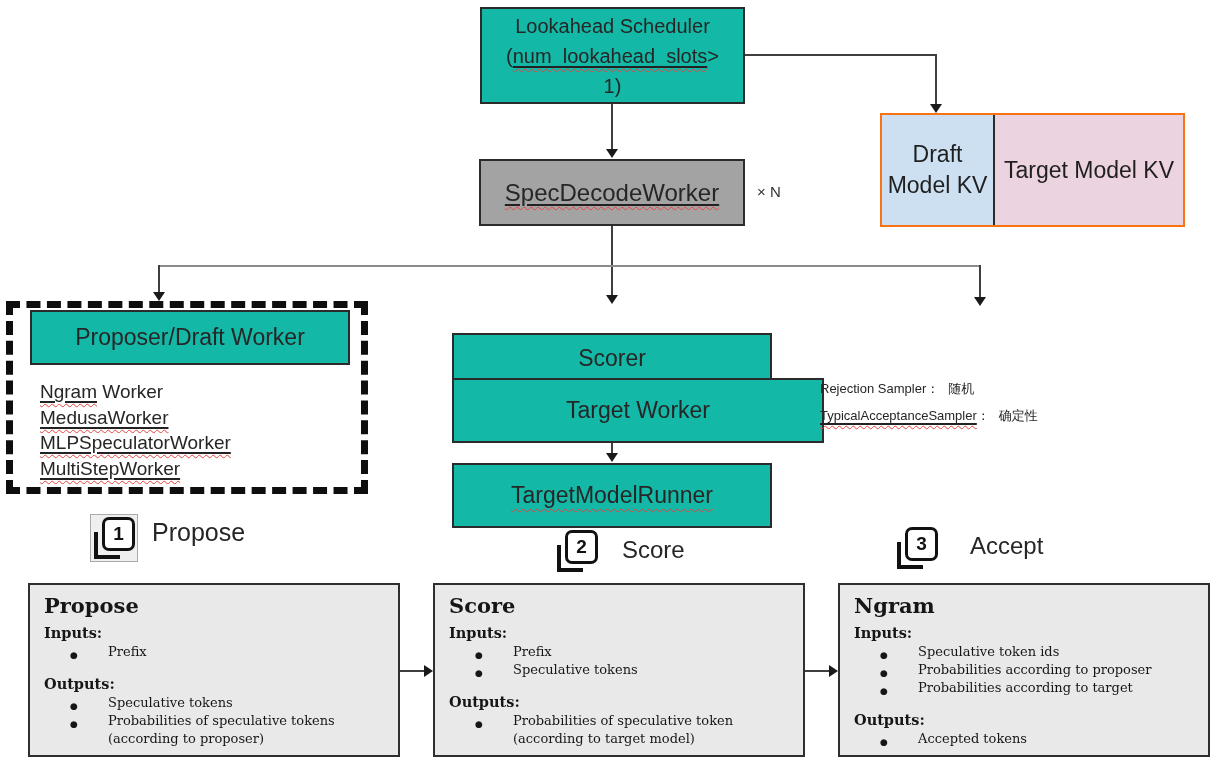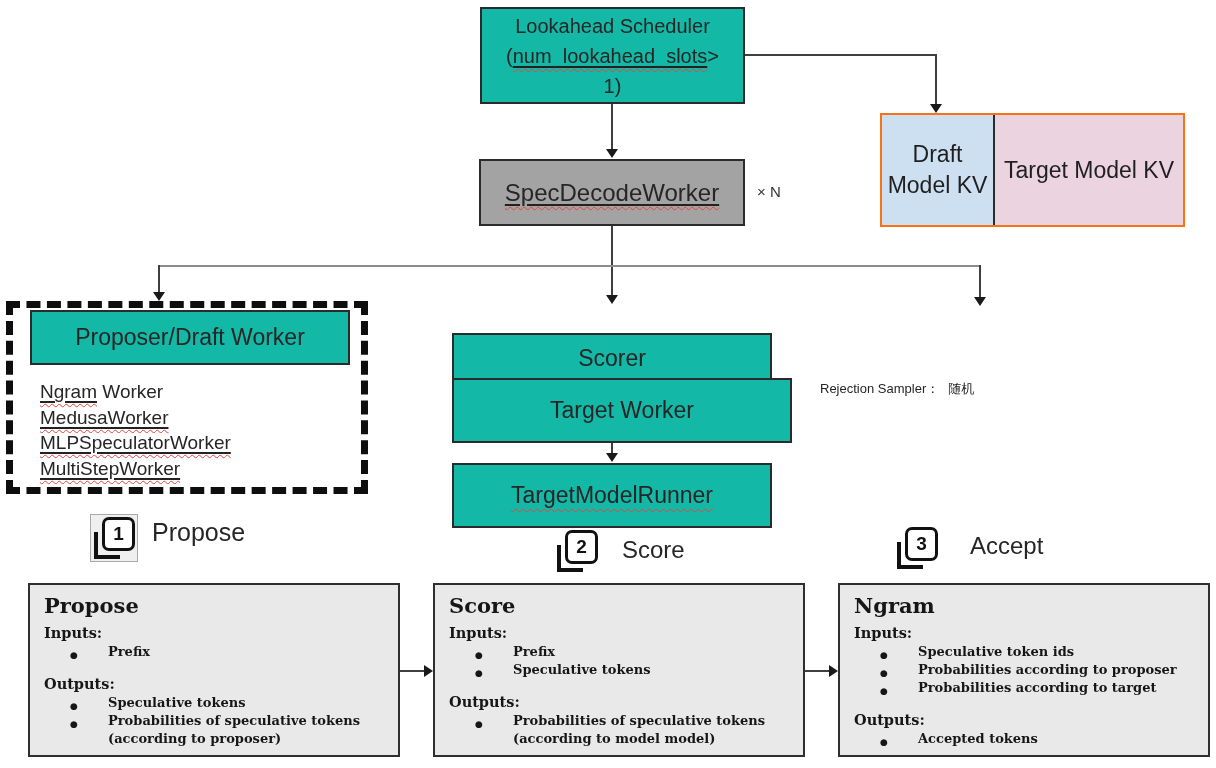--- a/index.html
+++ b/index.html
@@ -26,42 +26,42 @@
   #xn { position:absolute; left:757px; top:183px; font-size:15px; color:#333; }
   #kv-wrap { position:absolute; left:880px; top:113px; width:305px; height:114px; border:2px solid #f97316; display:flex; }
   #kv-draft { width:113px; background:#CCE0F2; border-right:2px solid #2b2b2b; display:flex; align-items:center; justify-content:center; text-align:center; font-size:23px; line-height:31px; }
   #kv-target { flex:1; background:#EBD3DF; display:flex; align-items:center; justify-content:center; text-align:center; font-size:23px; line-height:31px; }
 
   #dashed-group { position:absolute; left:6px; top:301px; width:362px; height:193px; border:7px dashed #0e0e0e; }
   #proposer-box { left:30px; top:310px; width:320px; height:55px; font-size:23px; }
   #proposer-list { position:absolute; left:40px; top:379px; font-size:19px; line-height:25.5px; color:#262626; }
 
   #scorer { left:452px; top:305px; width:320px; height:50px; font-size:23px;margin-top:28px; }
-  #target-worker { left:452px; top:378px; width:340px; height:65px; font-size:23px; }
+  #target-worker { left:452px; top:378px; width:372px; height:65px; font-size:23px; }
   #target-model-runner { left:452px; top:463px; width:320px; height:65px; font-size:23px; }
 
   #sampler-box { left:818px; top:307px; width:322px; height:46px; font-size:23px; justify-content:flex-start; padding-left:12px; }
   #sampler-notes { position:absolute; left:820px; top:375px; font-size:13px; line-height:27px; color:#262626; }
   .note-val { margin-left:9px; }
 
   
   .badge-icon { position:absolute; }
   .badge-frame { background:#efefef; border:1px solid #aaaaaa; padding:2px; }
   .icon-inner { position:relative; width:100%; height:100%; }
   .icon-back { position:absolute; left:1px; bottom:0; width:62%; height:64%; border-left:4px solid #111; border-bottom:4px solid #111; }
   .icon-front { position:absolute; right:0; top:0; width:78%; height:80%; border:3.5px solid #111; border-radius:7px; background:#fff; display:flex; align-items:center; justify-content:center; font-weight:bold; font-size:19px; color:#111; }
   .badge-label { position:absolute; color:#262626; }
 
   
   .step-box { position:absolute; top:583px; width:372px; height:174px; background:#E9E9E9; border:2px solid #2f2f2f; padding:8px 14px; font-family:"DejaVu Serif", serif; color:#161616; }
   .step-title { font-size:21px; font-weight:700; line-height:26px; }
   .sec-label { font-size:14.5px; font-weight:700; line-height:19px; margin-top:13px; }
   .step-body > .sec-label:first-child { margin-top:4px; }
   .sec-list { list-style:none; margin-top:1px; }
-  .sec-list li { position:relative; font-size:13px; font-weight:700; line-height:18px; padding-left:64px; }
+  .sec-list li { position:relative; font-size:13px; font-weight:400; line-height:18px; padding-left:64px; }
   .sec-list li::before { content:"●"; position:absolute; left:26px; top:3px; font-size:9px; }
 </style>
 </head>
 <body>
 
 <div id="stage">
 
   <div class="line" style="left:611px; top:103px; width:2px; height:48px;"></div>
   <div class="arr-down" style="left:606px; top:149px;"></div>
 
@@ -121,20 +121,21 @@
     </div>
 
   <div class="node" id="scorer">Scorer</div>
   <div class="node" id="target-worker">Target Worker</div>
   <div class="node" id="target-model-runner">
     <span class="mark">TargetModelRunner</span>
   </div>
 
   <div id="sampler-notes">
       <div><span>Rejection Sampler</span><span>：</span><span class="note-val">随机</span></div>
+      <div><span class="u"><span class="mark">TypicalAcceptanceSampler</span></span><span>：</span><span class="note-val">确定性</span></div>
     </div>
 
   <div class="badge-icon badge-frame" style="left:90px; top:514px; width:48px; height:48px;">
     <div class="icon-inner">
         <div class="icon-back"></div>
         <div class="icon-front">1</div>
       </div>
   </div>
   <div class="badge-label" style="left:152px; top:518px; font-size:25px;">Propose</div>
 
@@ -171,21 +172,21 @@
   <div class="step-box" style="left:433px;">
     <div class="step-title">Score</div>
     <div class="step-body">
         <div class="sec-label">Inputs:</div>
         <ul class="sec-list">
           <li>Prefix</li>
           <li>Speculative tokens</li>
         </ul>
         <div class="sec-label">Outputs:</div>
         <ul class="sec-list">
-          <li>Probabilities of speculative tokens (according to model model)</li>
+          <li>Probabilities of speculative token (according to target model)</li>
         </ul>
       </div>
   </div>
   <div class="step-box" style="left:838px;">
     <div class="step-title">Ngram</div>
     <div class="step-body">
         <div class="sec-label">Inputs:</div>
         <ul class="sec-list">
           <li>Speculative token ids</li>
           <li>Probabilities according to proposer</li>

